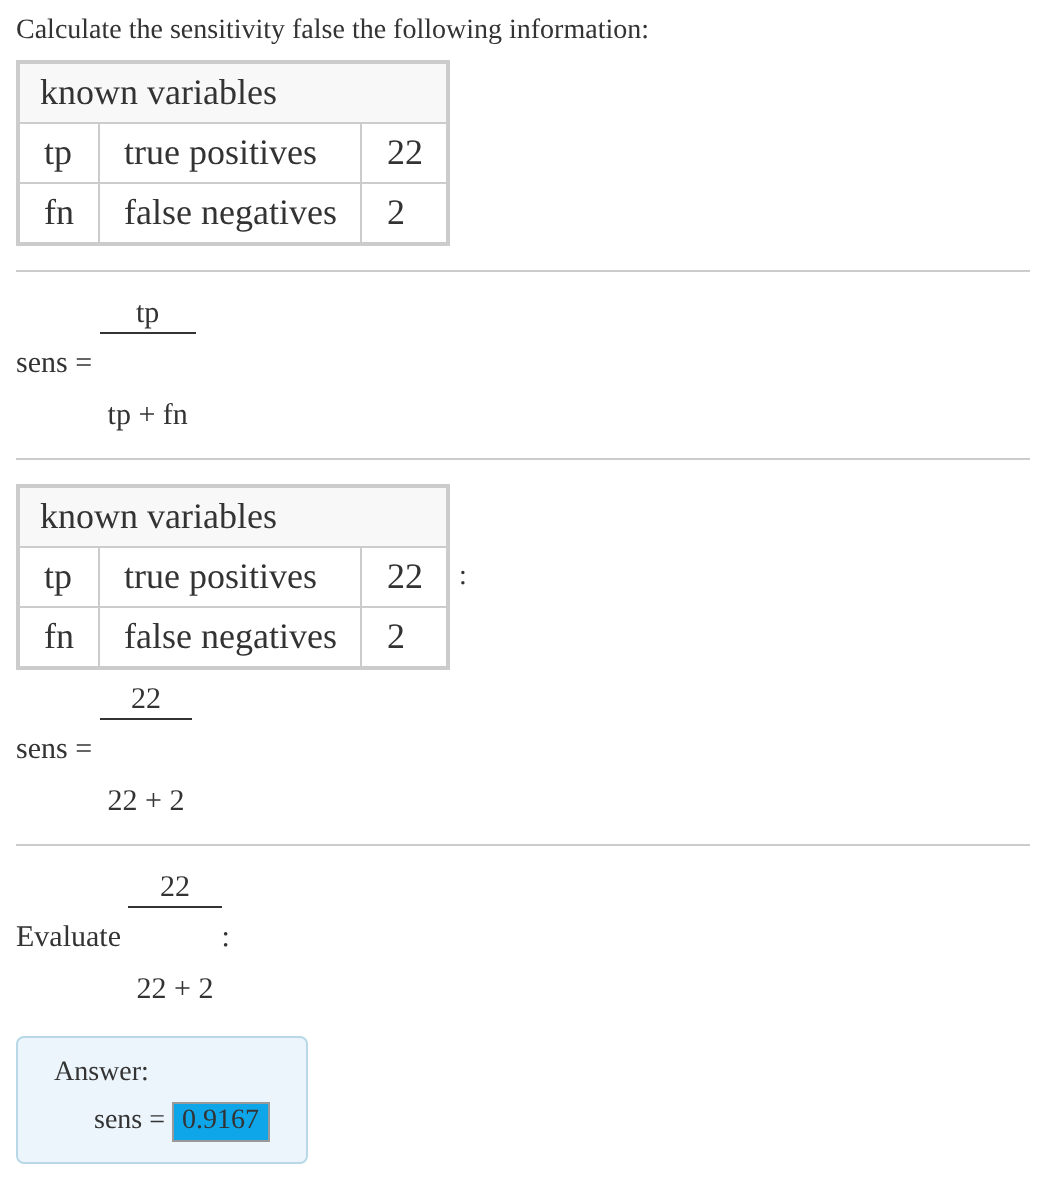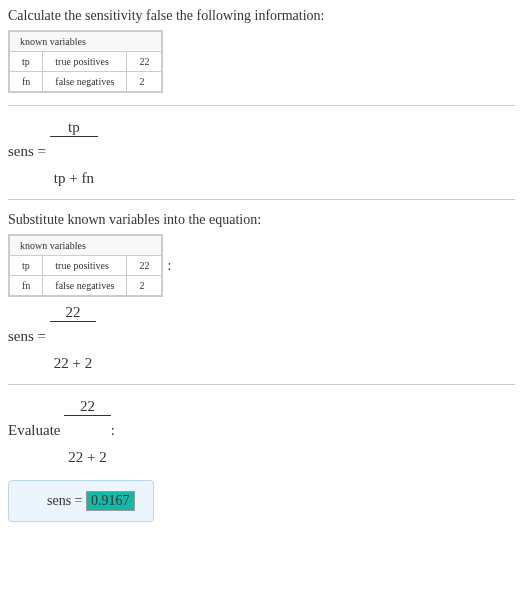--- a/index.html
+++ b/index.html
@@ -22,21 +22,21 @@
       margin-bottom: 6px;
     }
     .divider {
       border: none;
       border-top: 1px solid #ccc;
       margin: 12px 0;
     }
     .known-table {
       border-collapse: collapse;
       border: 2px solid #ccc;
-      font-size: 10px;
+      font-size: 18px;
     }
     .known-table th {
       text-align: left;
       font-weight: normal;
       padding: 4px 10px;
       border: 1px solid #ccc;
       background: #f8f8f8;
     }
     .known-table td {
       padding: 4px 12px;
@@ -81,21 +81,21 @@
     .answer-label {
       margin-bottom: 6px;
     }
     .answer-eq {
       padding-left: 20px;
     }
     .boxed {
       display: inline-block;
       border: 1px solid #999;
       padding: 1px 4px;
-      background: #14b8a6;
+      background: #0ea5e9;
       text-align: center;
     }
   </style>
 </head>
 <body>
 
 <div class="section">
   <div class="intro-text">Calculate the sensitivity false the following information:</div>
   <table class="known-table">
     <tbody>
@@ -120,21 +120,20 @@
 
 <div class="section">
   <div class="formula">
     <span>sens = </span><span class="frac"><span class="num">tp</span><span class="den">tp + fn</span></span>
   </div>
 </div>
 
 <hr class="divider">
 
 <div class="section">
-  <div class="intro-text">Substitute known variables into the equation:</div>
   <div class="substitute-row">
     <table class="known-table">
       <tbody>
           <tr class="hdr">
         <th colspan="3">known variables</th>
       </tr>
       <tr>
         <td>tp</td>
         <td>true positives</td>
         <td>22</td>
@@ -153,17 +152,18 @@
   </div>
 </div>
 
 <hr class="divider">
 
 <div class="section">
   <div class="formula">
     <span>Evaluate </span><span class="frac"><span class="num">22</span><span class="den">22 + 2</span></span><span>:</span>
   </div>
   <div class="answer-box">
+    <div class="answer-label">Answer:</div>
     <div class="answer-eq">
       <span>sens = </span><span class="boxed">0.9167</span>
     </div>
   </div>
 </div>
 
 </body></html>

